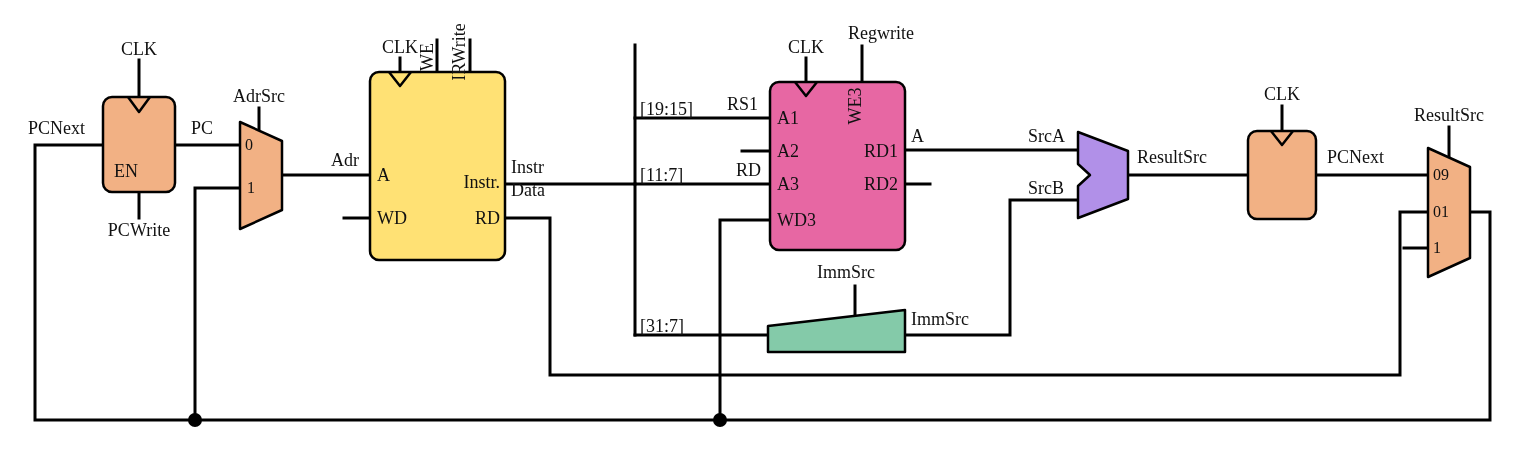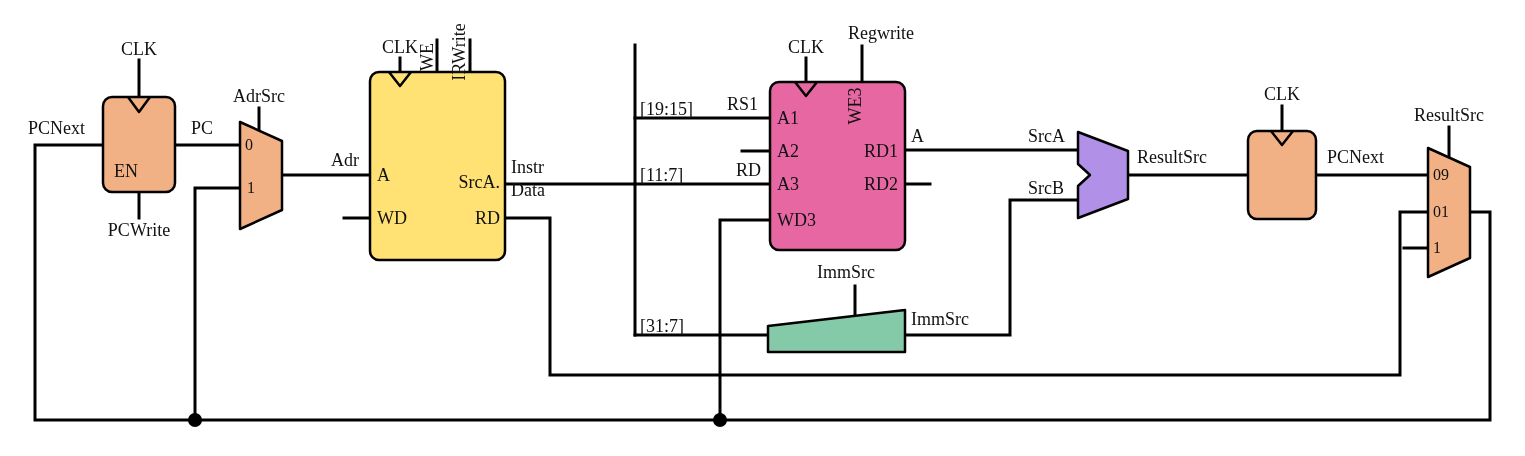--- a/index.html
+++ b/index.html
@@ -132,21 +132,21 @@
   <span class="lbl c" style="left:259px;top:87px">AdrSrc</span>
   <span class="lbl mx" style="left:245px;top:137px">0</span>
   <span class="lbl mx" style="left:247px;top:180px">1</span>
   <span class="lbl" style="left:331px;top:151px">Adr</span>
 
   <span class="lbl c" style="left:400px;top:38px">CLK</span>
   <span class="lbl v" style="left:427px;top:57px">WE</span>
   <span class="lbl v" style="left:459px;top:52px">IRWrite</span>
   <span class="lbl" style="left:377px;top:166px">A</span>
   <span class="lbl" style="left:377px;top:209px">WD</span>
-  <span class="lbl r" style="left:500px;top:173px">SrcA.</span>
+  <span class="lbl r" style="left:500px;top:173px">Instr.</span>
   <span class="lbl r" style="left:500px;top:209px">RD</span>
   <span class="lbl" style="left:511px;top:158px">Instr</span>
   <span class="lbl" style="left:511px;top:181px">Data</span>
 
   <span class="lbl sm" style="left:640px;top:100px">[19:15]</span>
   <span class="lbl" style="left:727px;top:95px">RS1</span>
   <span class="lbl sm" style="left:640px;top:166px">[11:7]</span>
   <span class="lbl" style="left:736px;top:161px">RD</span>
   <span class="lbl sm" style="left:640px;top:317px">[31:7]</span>
 

